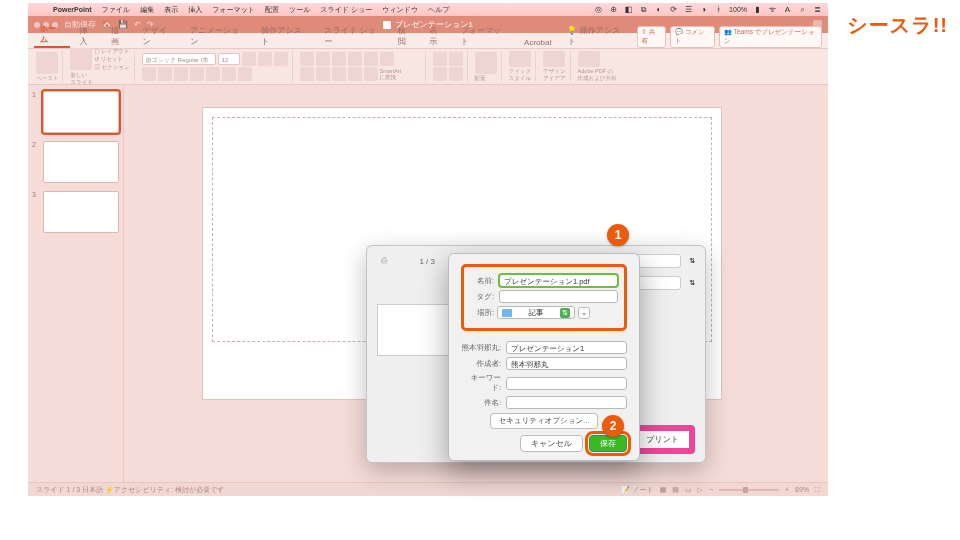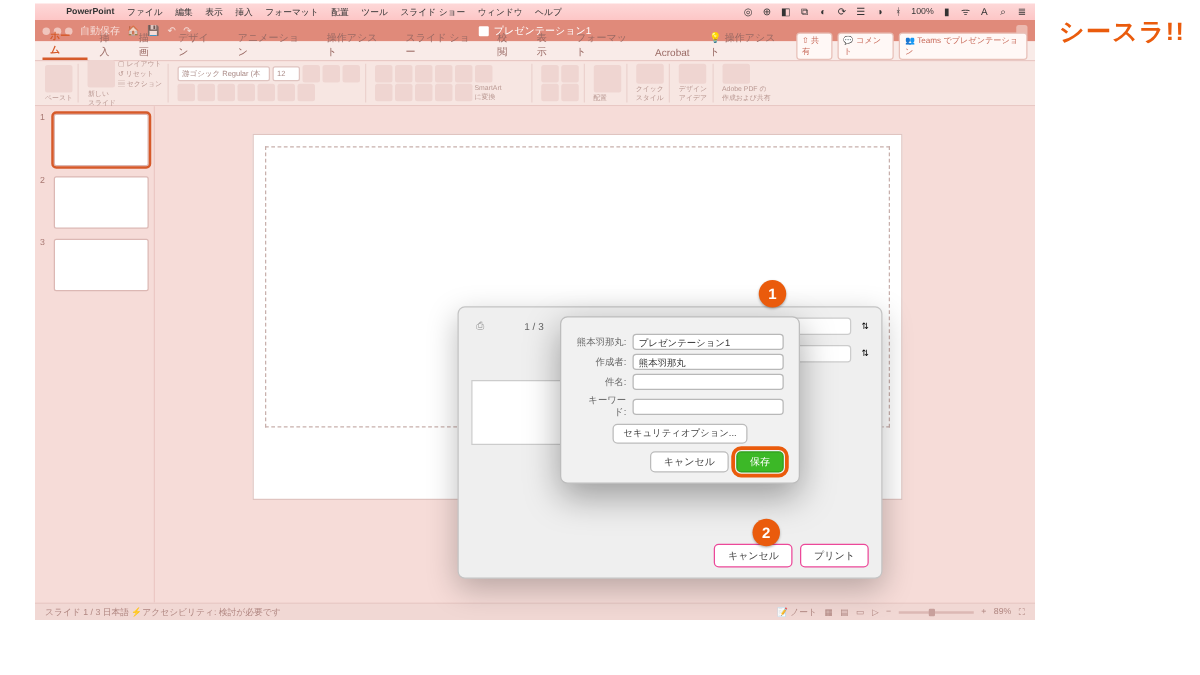--- a/index.html
+++ b/index.html
@@ -43,21 +43,21 @@
 
 
 .sheet { position:absolute; left:242px; top:160px; width:340px; height:218px; background:#efefef; border:1px solid #c4c4c4; border-radius:6px; box-shadow:0 8px 24px rgba(0,0,0,0.25); }
 .sheet .hdr { display:flex; align-items:center; padding:8px 10px; font-size:8px; gap:8px; }
 .sheet .hdr .prn { margin-left:4px; color:#888; }
 .sheet .hdr .pg { color:#666;margin-left:24px; }
 .sheet .hdr .sel { margin-left:auto; width:90px; height:14px; background:#fff; border:1px solid #ccc; border-radius:3px; font-size:7px; padding:0 4px; line-height:14px; color:#444; }
 .sheet .body { padding:6px 10px; }
 .sheet .prev { width:92px; height:52px; background:#fff; border:1px solid #ccc; margin-bottom:6px; }
 .sheet .btns { position:absolute; bottom:8px; right:10px; display:flex; gap:6px; }
-.sheet .btn { font-size:8px; padding:3px 10px; background:#fff; border:1px solid #ec4899; border-radius:4px; color:#444; }
+.sheet .btn { font-size:8px; padding:3px 10px; background:#fff; border:6px solid #ec4899; border-radius:4px; color:#444; }
 
 
 .dialog { position:absolute; left:324px; top:168px; width:192px; background:#f1f1f1; border:1px solid #bdbdbd; border-radius:6px; box-shadow:0 10px 28px rgba(0,0,0,0.35); padding:10px 12px 8px; font-size:8px; color:#444; }
 .dlg-top { border:3px solid #ea5b0c; border-radius:5px; padding:4px 6px 6px; margin-bottom:10px; }
 .frow { display:flex; align-items:center; gap:5px; margin:3px 0; }
 .flabel { width:24px; text-align:right; color:#666; font-size:7.5px; }
 .finput { flex:1; height:13px; background:#fff; border:1px solid #b8b8b8; border-radius:3px; font-size:7.5px; padding:0 4px; line-height:13px; color:#333; }
 .finput.name { outline:2px solid #6fbf3f; outline-offset:-1px; }
 .loc { display:flex; align-items:center; gap:3px; }
 .loc .folder { width:10px; height:8px; background:#6cb7f0; border-radius:1px; display:inline-block; }
@@ -269,34 +269,53 @@
         <div class="body">
           <div class="prev"></div>
         </div>
         <div class="btns">
           <span class="btn">キャンセル</span>
           <span class="btn">プリント</span>
         </div>
       </div>
 
       <div class="dialog">
+        <div class="dlg-top">
+          <div class="frow">
+            <span class="flabel">名前:</span>
+            <span class="finput name">プレゼンテーション1.pdf</span>
+          </div>
+          <div class="frow">
+            <span class="flabel">タグ:</span>
+            <span class="finput"></span>
+          </div>
+          <div class="frow loc">
+            <span class="flabel">場所:</span>
+            <span class="sel">
+                <span class="folder"></span>
+                <span>記事</span>
+                <span class="arr">⇅</span>
+              </span>
+            <span class="exp">⌄</span>
+          </div>
+        </div>
         <div class="frow">
             <span class="flabel" style="width:40px;">熊本羽那丸:</span>
             <span class="finput">プレゼンテーション1</span>
           </div>
         <div class="frow">
             <span class="flabel" style="width:40px;text-align:right;">作成者:</span>
             <span class="finput">熊本羽那丸</span>
           </div>
         <div class="frow">
+            <span class="flabel" style="width:40px;">キーワード:</span>
+            <span class="finput"></span>
+          </div>
+        <div class="frow">
             <span class="flabel" style="width:40px;">件名:</span>
-            <span class="finput"></span>
-          </div>
-        <div class="frow">
-            <span class="flabel" style="width:40px;">キーワード:</span>
             <span class="finput"></span>
           </div>
         <button class="secbtn">セキュリティオプション...</button>
         <div class="dlg-btns">
           <span class="dlg-btn">キャンセル</span>
           <span class="dlg-btn save">保存</span>
         </div>
       </div>
 
       <div class="callout" style="left:483px; top:139px;">1</div>

